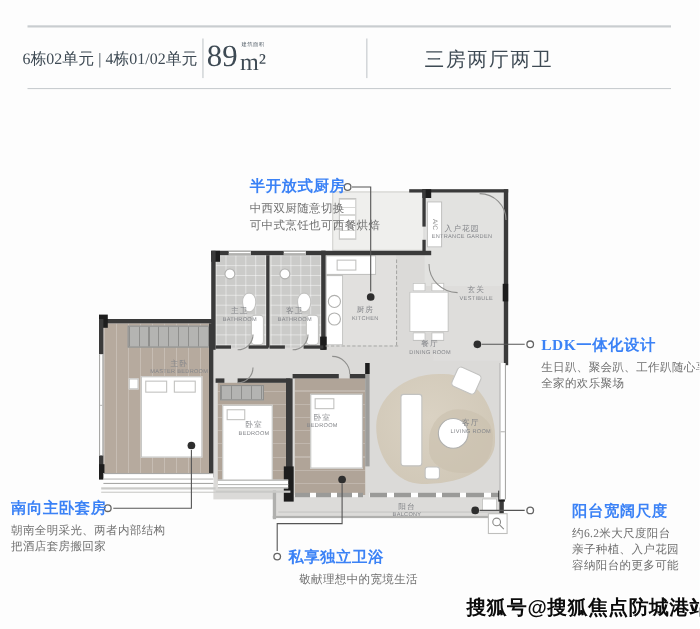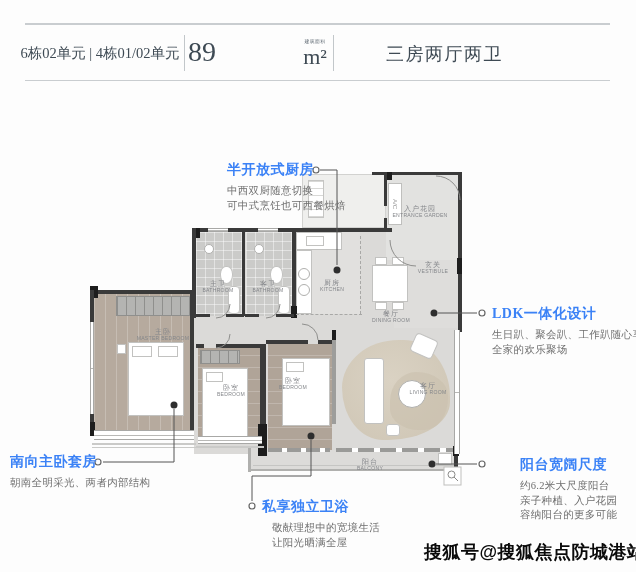--- a/index.html
+++ b/index.html
@@ -56,21 +56,21 @@
 <body>
 
 <div id="page">
 
   <div class="rule" style="left:25px;top:23px;width:585px;height:2px;"></div>
   <div class="rule" style="left:25px;top:80px;width:585px;height:1px;"></div>
   <div class="hdr-div" style="left:184px;top:35px;height:36px;"></div>
   <div class="hdr-div" style="left:333px;top:35px;height:36px;"></div>
 
   <div class="hdr-cell serif" style="left:20px;top:44px;width:160px;font-size:14.5px;">6栋02单元 | 4栋01/02单元</div>
-  <div class="hdr-cell serif" style="left:188px;top:36px;width:140px;display:flex;justify-content:space-between;align-items:flex-start;">
+  <div class="hdr-cell serif" style="left:188px;top:36px;width:140px;display:flex;justify-content:flex-start;align-items:flex-start;">
     <span style="font-size:28px;line-height:32px;">89</span>
     <span style="display:flex;flex-direction:column;align-items:center;margin-left:1px;">
       <span style="font-size:6px;transform:scale(.8);height:7px;line-height:7px;margin-top:2px;color:#55606a;letter-spacing:.5px;">建筑面积</span>
       <span style="font-size:22px;line-height:23px;">m²</span>
     </span>
   </div>
   <div class="hdr-cell serif" style="left:333px;top:42px;width:175px;font-size:18px;letter-spacing:1.5px;padding-left:24px;">三房两厅两卫</div>
 
 
   <div id="plan">
@@ -268,25 +268,25 @@
     <div class="note-line">可中式烹饪也可西餐烘焙</div>
   </div>
   <div class="note" style="left:492px;top:305px;">
     <div class="note-title">LDK一体化设计</div>
     <div class="note-line">生日趴、聚会趴、工作趴随心享</div>
     <div class="note-line">全家的欢乐聚场</div>
   </div>
   <div class="note" style="left:10px;top:453px;">
     <div class="note-title">南向主卧套房</div>
     <div class="note-line">朝南全明采光、两者内部结构</div>
+    <div class="note-line">把酒店套房搬回家</div>
   </div>
   <div class="note" style="left:262px;top:498px;">
     <div class="note-title">私享独立卫浴</div>
     <div class="note-line" style="margin-left:10px;">敬献理想中的宽境生活</div>
-    <div class="note-line" style="margin-left:10px;">让阳光晒满全屋</div>
   </div>
   <div class="note" style="left:520px;top:456px;">
     <div class="note-title">阳台宽阔尺度</div>
     <div class="note-line">约6.2米大尺度阳台</div>
     <div class="note-line">亲子种植、入户花园</div>
     <div class="note-line">容纳阳台的更多可能</div>
   </div>
 
   <div class="watermark">搜狐号@搜狐焦点防城港站</div>
 

